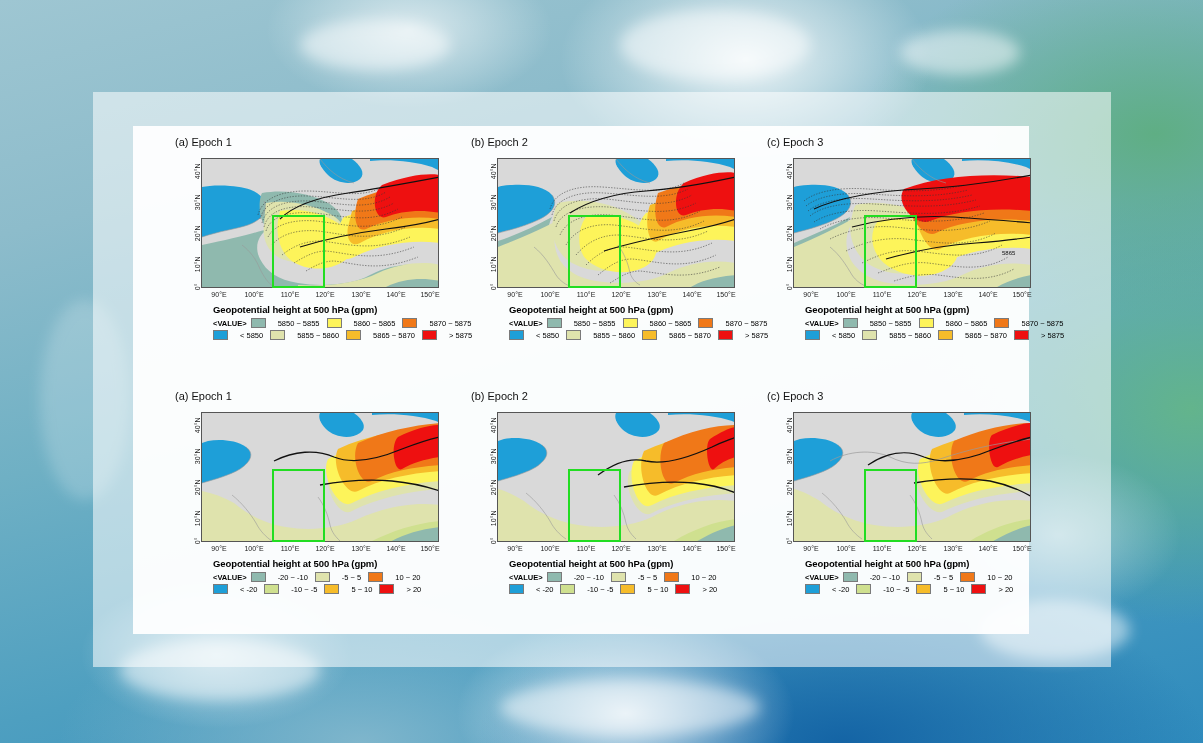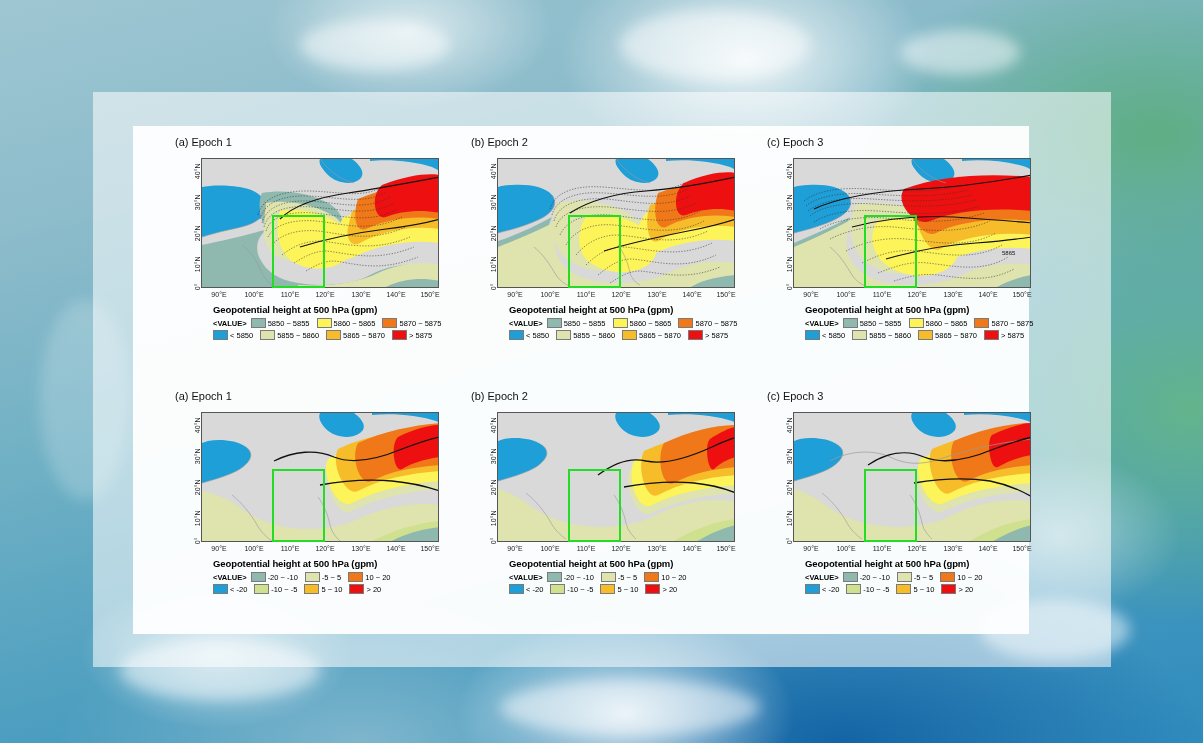--- a/index.html
+++ b/index.html
@@ -55,21 +55,21 @@
     transform:translateX(-50%);white-space:nowrap;}
 
   
   .greenbox{position:absolute;border:2px solid #22dd22;box-sizing:border-box;pointer-events:none;}
 
   
   .legend{position:absolute;left:10px;top:178px;width:286px;margin-left:40px;}
   .legtitle{font-size:9.5px;font-weight:bold;color:#000;margin-bottom:3px;letter-spacing:-.1px;}
   .legrow{display:flex;align-items:center;gap:3px;margin-bottom:2px;flex-wrap:nowrap;}
   .legvalue{font-size:7.5px;font-weight:bold;color:#000;margin-right:1px;white-space:nowrap;}
-  .legitem{display:flex;align-items:center;gap:2px;margin-right:4px;white-space:nowrap;}
+  .legitem{display:flex;align-items:center;gap:12px;margin-right:4px;white-space:nowrap;}
   .sw{width:13px;height:8px;border:1px solid #7a7a7a;flex:0 0 auto;}
   .legtxt{font-size:7.5px;color:#000;white-space:nowrap;}
 
   svg{display:block;}
 </style>
 </head>
 <body>
 
 <div id="bg">
   <div class="wisp" style="left:300px;top:20px;width:150px;height:50px;"></div>

